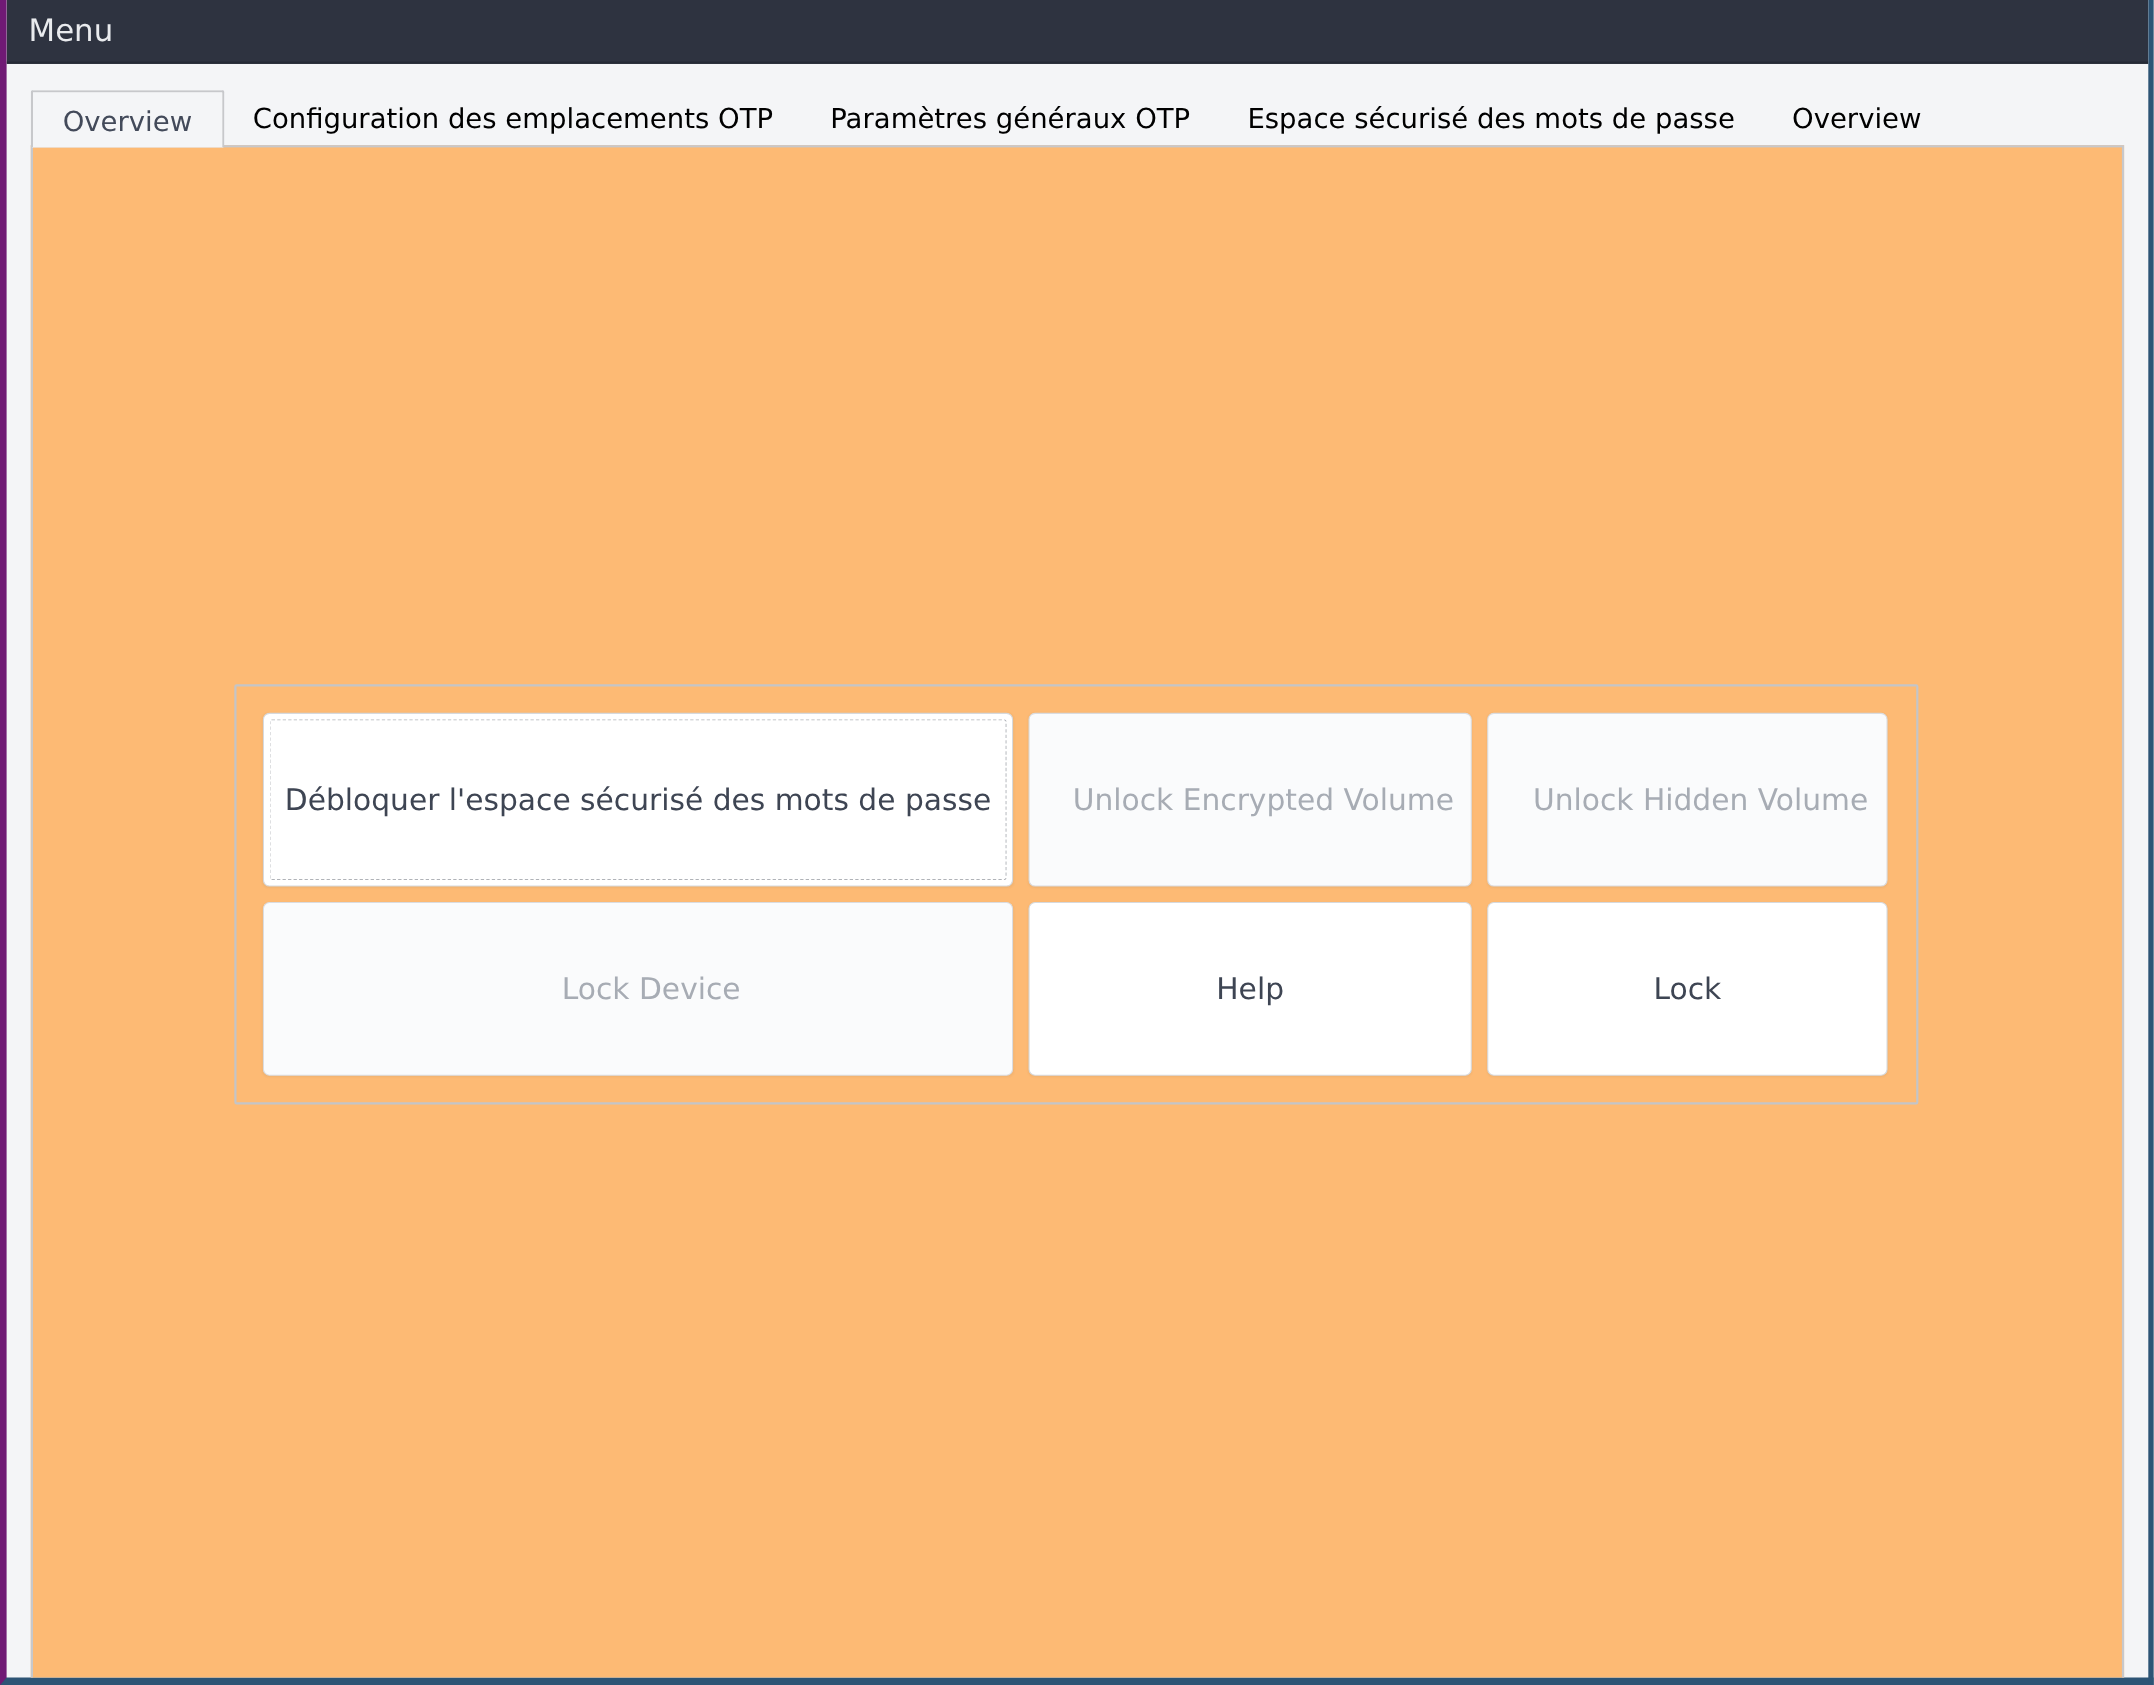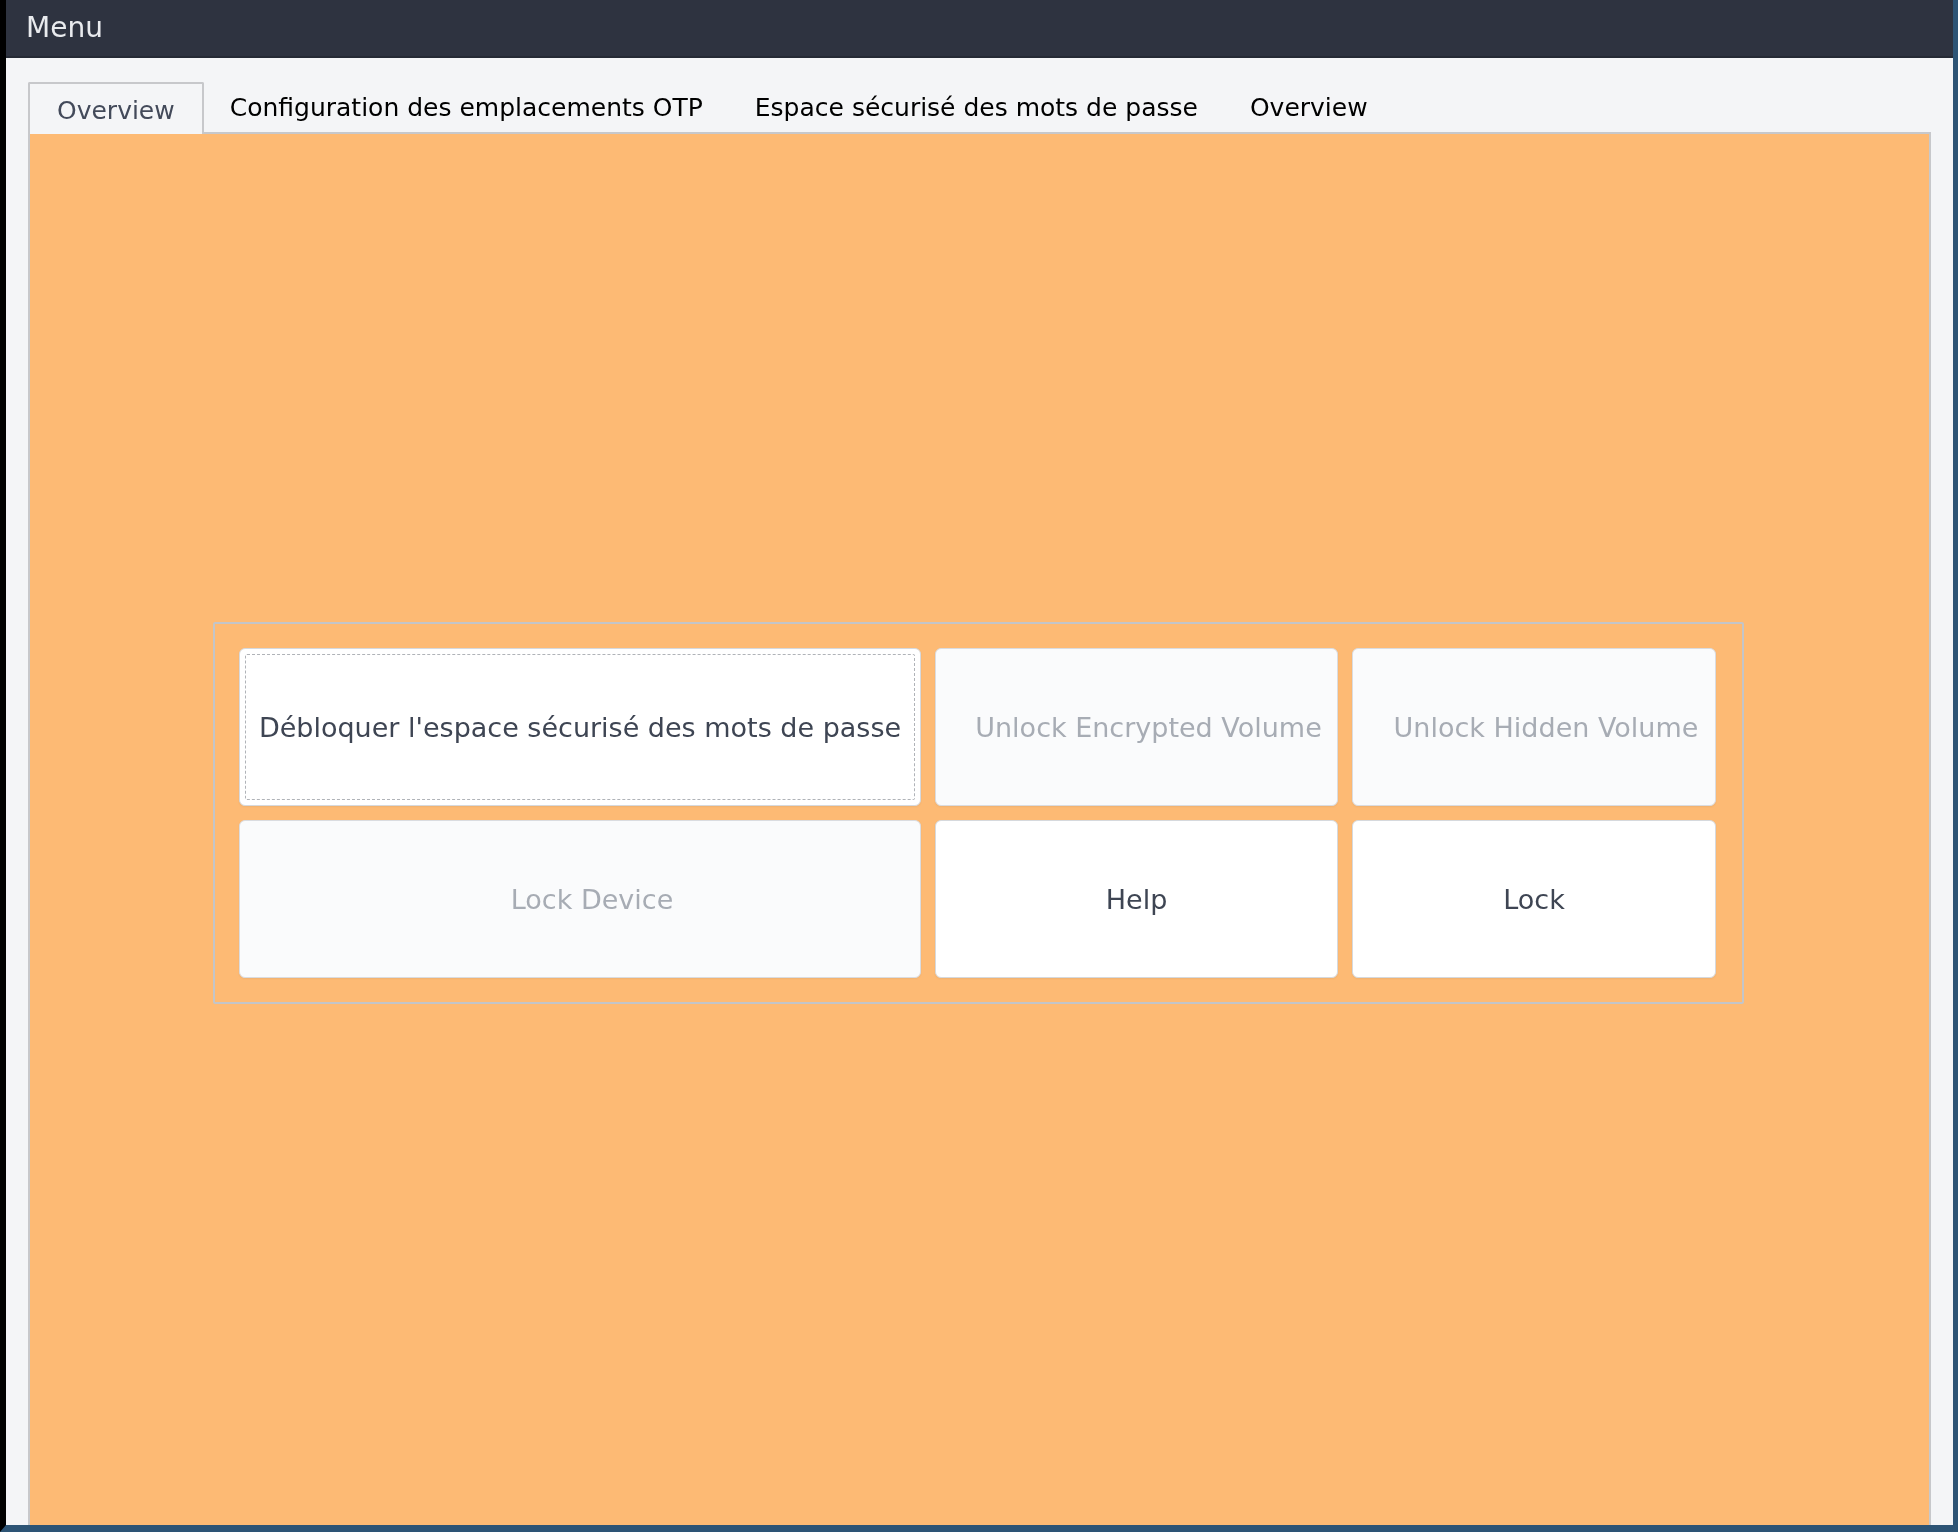--- a/index.html
+++ b/index.html
@@ -6,21 +6,21 @@
   html, body { width: 1958px; height: 1532px; }
   body {
     font-family: "DejaVu Sans", "Liberation Sans", sans-serif;
     background: #f4f5f7;
   }
 
   .window {
     width: 1958px;
     height: 1532px;
     background: #f4f5f7;
-    border-left: 6px solid #000000;
+    border-left: 6px solid #701a75;
     border-right: 5px solid #2d5475;
     border-bottom: 7px solid #2d5475;
     overflow: hidden;
   }
 
   
   .menubar {
     height: 58px;
     background: #2e3340;
     border-bottom: 2px solid #252a35;
@@ -132,20 +132,21 @@
 
   <div class="menubar">
     <span class="menu-item">Menu</span>
   </div>
 
   <div class="content">
 
     <div class="tabbar">
       <div class="tab active">Overview</div>
       <div class="tab">Configuration des emplacements OTP</div>
+      <div class="tab">Paramètres généraux OTP</div>
       <div class="tab">Espace sécurisé des mots de passe</div>
       <div class="tab">Overview</div>
     </div>
 
     <div class="pane">
 
       <div class="groupbox">
         <div class="btn-grid">
 
           <button class="btn focused">Débloquer l'espace sécurisé des mots de passe</button>

